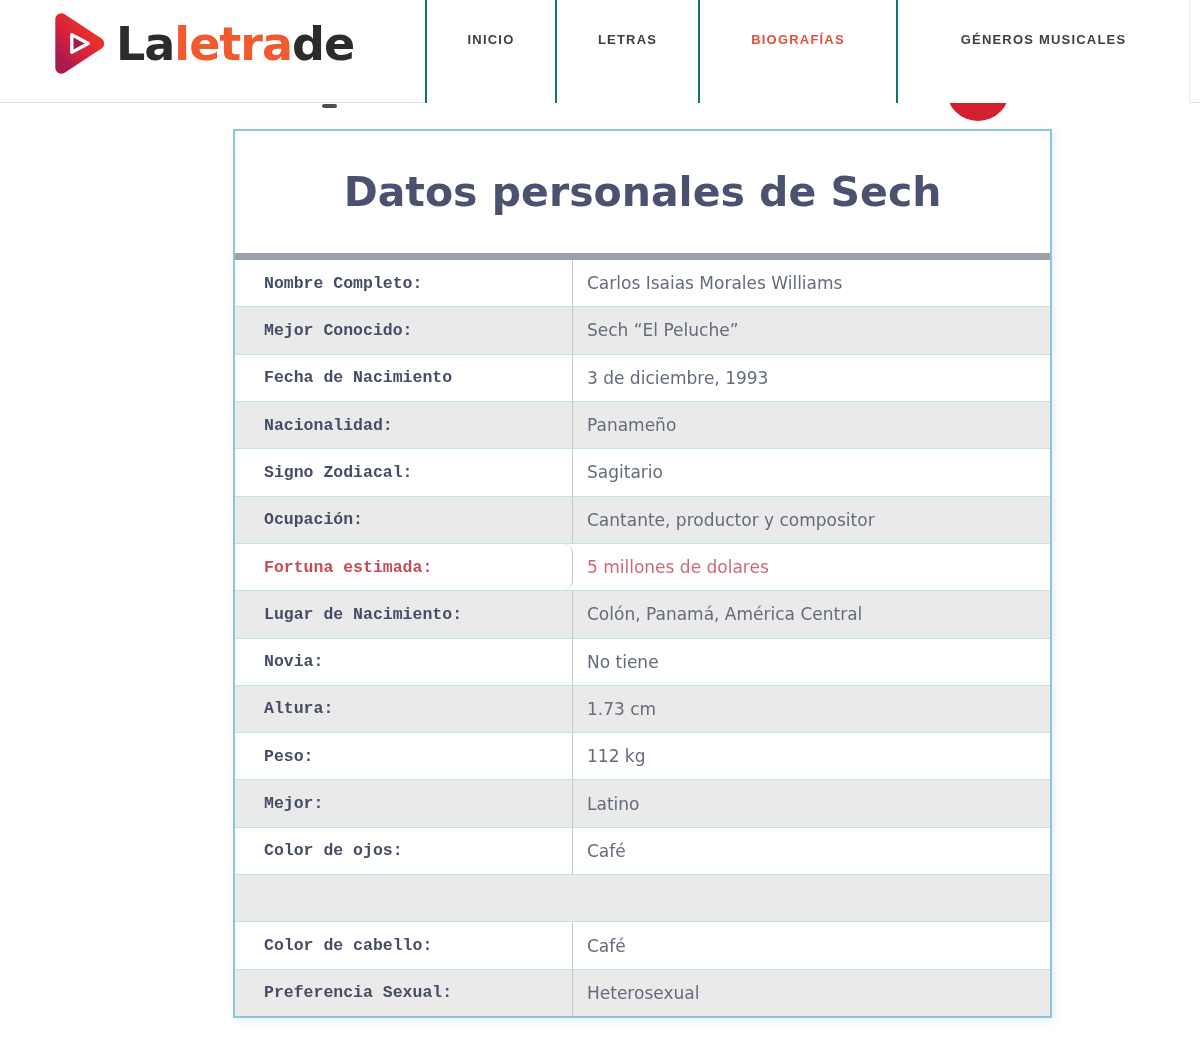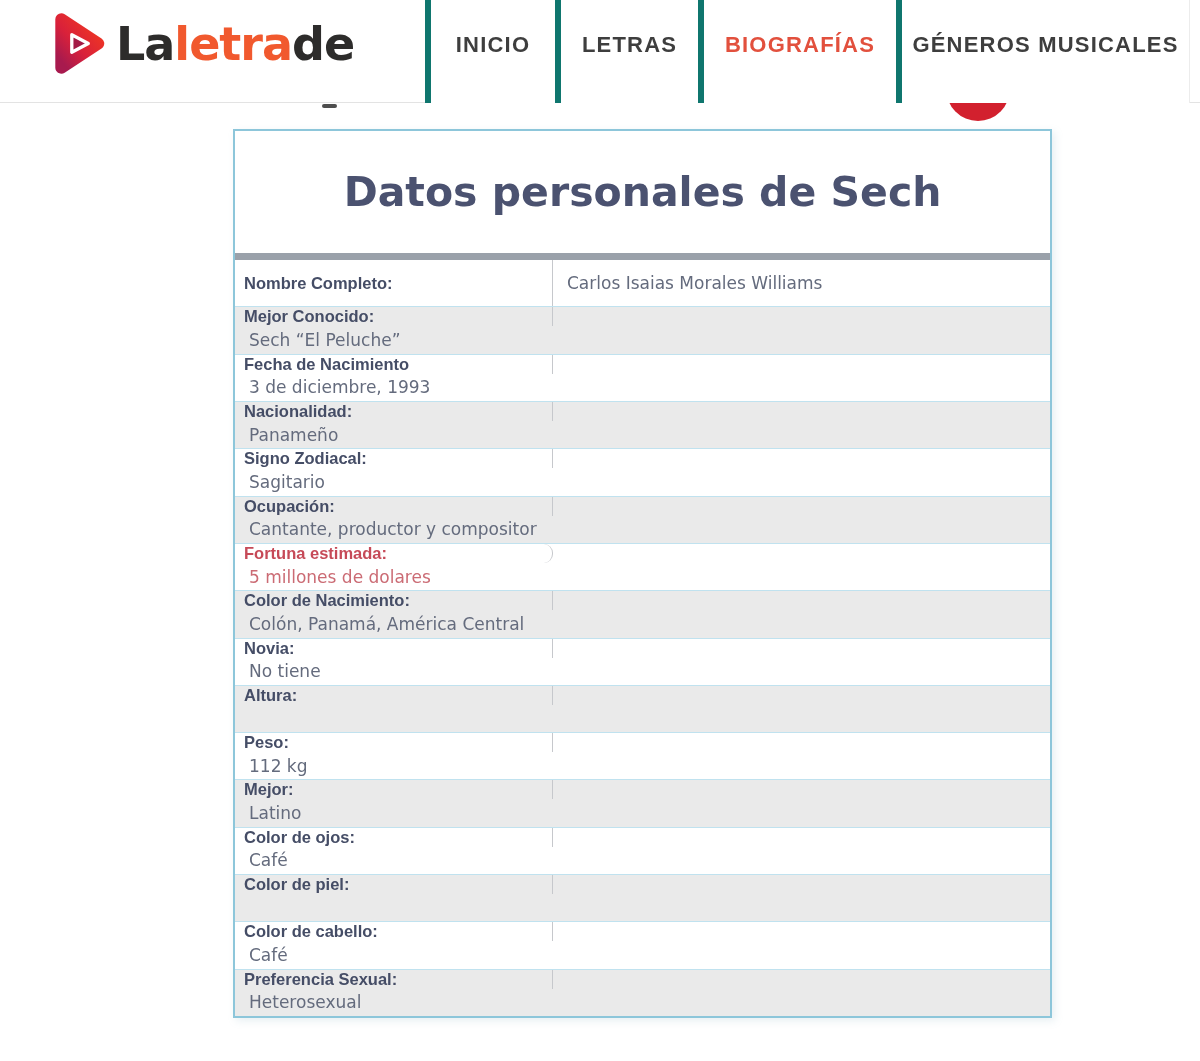--- a/index.html
+++ b/index.html
@@ -52,23 +52,23 @@
     position: absolute;
     left: 425px; top: 0;
     height: 103px;
     display: flex;
     z-index: 3;
   }
   .nav-item {
     height: 103px;
     display: flex; justify-content: center;
     padding-top: 32px;
-    border-left: 6px solid #0f766e;
-    background: #ffffff;
-    font-size: 22px; font-weight: bold;
+    border-left: 2px solid #0f766e;
+    background: #ffffff;
+    font-size: 13px; font-weight: bold;
     letter-spacing: 1.2px;
     color: #3e3e3e;
     cursor: pointer;
     text-decoration: none;
   }
   .nav-item:last-child { border-right: 1px solid #ececec; }
   .nav-item.active { color: #e2503d; }
   .nav-w1 { width: 130px; }
   .nav-w2 { width: 143px; }
   .nav-w3 { width: 198px; }
@@ -110,30 +110,31 @@
     flex: none;
     height: 7px;
     background: #9aa1aa;
   }
   .rows { flex: 1; display: flex; flex-direction: column; }
   .row {
     flex: 1;
     display: flex; align-items: stretch;
     background: #ffffff;
   }
-  .row + .row { border-top: 1px solid #c0e2ef; flex-direction: column; }
+  .row + .row { border-top: 1px solid #c0e2ef; }
   .row:nth-child(even) { background: #eaeaea; }
   .cell-label {
     width: 318px; flex: none;
     display: flex; align-items: center;
     padding-left: 9px;
     border-right: 1px solid #c6c8cc;
-    font-family: Liberation Sans, sans-serif;
+    font-family: Liberation Mono, monospace;
     font-size: 16.5px; font-weight: bold;
     color: #454d66;
+    margin-left: 20px;
   }
   .cell-value {
     flex: 1;
     display: flex; align-items: center;
     padding-left: 14px;
     font-family: "DejaVu Sans", sans-serif;
     font-size: 17px;
     color: #646b7d;
   }
   .row.highlight .cell-label { color: #c64a58; border-radius: 9px; }
@@ -198,44 +199,44 @@
     </div>
     <div class="row">
       <div class="cell-label">Ocupación:</div>
       <div class="cell-value">Cantante, productor y compositor</div>
     </div>
     <div class="row highlight">
       <div class="cell-label">Fortuna estimada:</div>
       <div class="cell-value">5 millones de dolares</div>
     </div>
     <div class="row">
-      <div class="cell-label">Color de Nacimiento:</div>
+      <div class="cell-label">Lugar de Nacimiento:</div>
       <div class="cell-value">Colón, Panamá, América Central</div>
     </div>
     <div class="row">
       <div class="cell-label">Novia:</div>
       <div class="cell-value">No tiene</div>
     </div>
     <div class="row">
       <div class="cell-label">Altura:</div>
+      <div class="cell-value">1.73 cm</div>
     </div>
     <div class="row">
       <div class="cell-label">Peso:</div>
       <div class="cell-value">112 kg</div>
     </div>
     <div class="row">
       <div class="cell-label">Mejor:</div>
       <div class="cell-value">Latino</div>
     </div>
     <div class="row">
       <div class="cell-label">Color de ojos:</div>
       <div class="cell-value">Café</div>
     </div>
     <div class="row">
-      <div class="cell-label">Color de piel:</div>
     </div>
     <div class="row">
       <div class="cell-label">Color de cabello:</div>
       <div class="cell-value">Café</div>
     </div>
     <div class="row">
       <div class="cell-label">Preferencia Sexual:</div>
       <div class="cell-value">Heterosexual</div>
     </div>
   </div>

